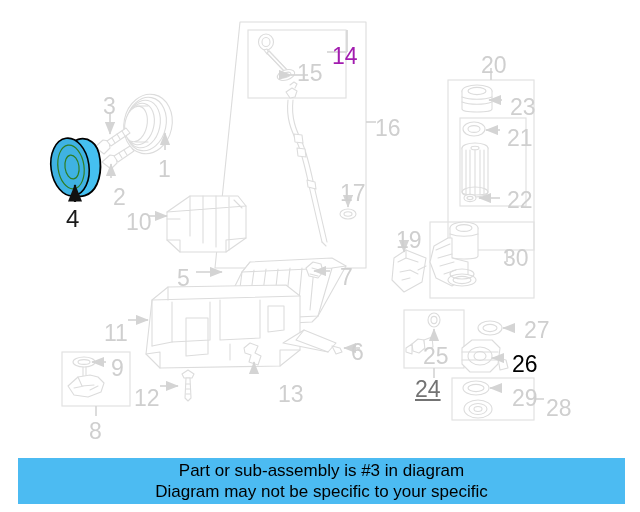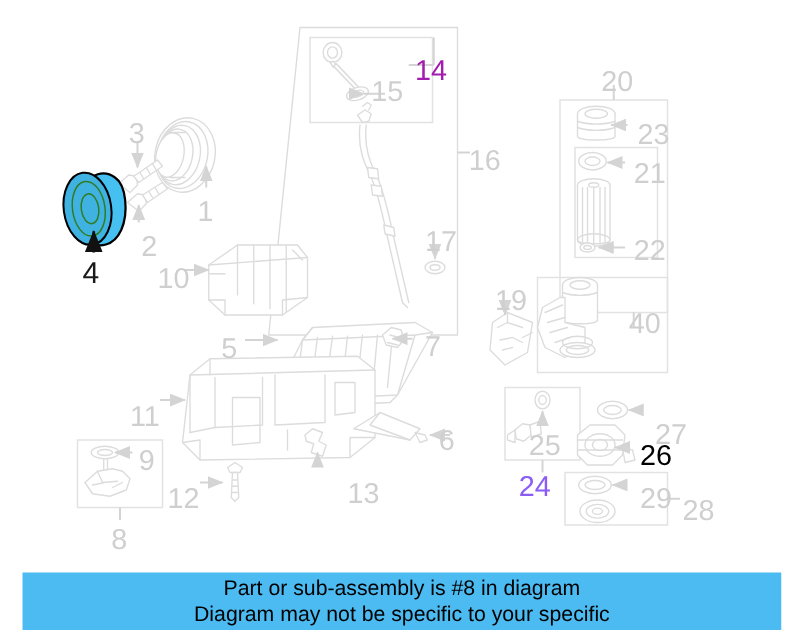--- a/index.html
+++ b/index.html
@@ -333,30 +333,30 @@
       <div class="callout" style="left: 126px; top: 211px; color: rgb(207, 207, 207);">10</div>
       <div class="callout" style="left: 104px; top: 322px; color: rgb(207, 207, 207);">11</div>
       <div class="callout" style="left: 134px; top: 387px; color: rgb(207, 207, 207);">12</div>
       <div class="callout" style="left: 250px; top: 383px; color: rgb(207, 207, 207); margin-left: 28px;">13</div>
       <div class="callout" style="left: 332px; top: 45px; color: #a21caf;">14</div>
       <div class="callout" style="left: 297px; top: 62px; color: rgb(207, 207, 207);">15</div>
       <div class="callout" style="left: 375px; top: 117px; color: rgb(207, 207, 207);">16</div>
       <div class="callout" style="left: 340px; top: 182px; color: rgb(207, 207, 207);">17</div>
       <div class="callout" style="left: 481px; top: 54px; color: rgb(207, 207, 207);">20</div>
       <div class="callout" style="left: 396px; top: 229px; color: rgb(207, 207, 207);">19</div>
-      <div class="callout" style="left: 503px; top: 247px; color: rgb(207, 207, 207);">40</div>
+      <div class="callout" style="left: 503px; top: 247px; color: rgb(207, 207, 207);">30</div>
       <div class="callout" style="left: 507px; top: 127px; color: rgb(207, 207, 207);">21</div>
       <div class="callout" style="left: 507px; top: 189px; color: rgb(207, 207, 207);">22</div>
       <div class="callout" style="left: 510px; top: 96px; color: rgb(207, 207, 207);">23</div>
-      <div class="callout" style="left: 415px; top: 378px; color: #8b5cf6;">24</div>
+      <div class="callout" style="left: 415px; top: 378px; color: #737373; text-decoration: underline;">24</div>
       <div class="callout" style="left: 423px; top: 345px; color: rgb(207, 207, 207);">25</div>
       <div class="callout" style="left: 512px; top: 353px; color: #000000;">26</div>
-      <div class="callout" style="left: 524px; top: 336px; color: rgb(207, 207, 207);">27</div>
+      <div class="callout" style="left: 524px; top: 319px; color: rgb(207, 207, 207);">27</div>
       <div class="callout" style="left: 546px; top: 397px; color: rgb(207, 207, 207);">28</div>
       <div class="callout" style="left: 512px; top: 387px; color: rgb(207, 207, 207);">29</div>
     </div>
 
   <div id="banner" style="background: rgb(76, 187, 242);">
-    <div class="banner-line" style="color: rgb(0, 0, 0);">Part or sub-assembly is #8 in diagram</div>
+    <div class="banner-line" style="color: rgb(0, 0, 0);">Part or sub-assembly is #3 in diagram</div>
     <div class="banner-line" style="color: rgb(0, 0, 0);">Diagram may not be specific to your specific</div>
   </div>
 
 </div>
 
 </body></html>

